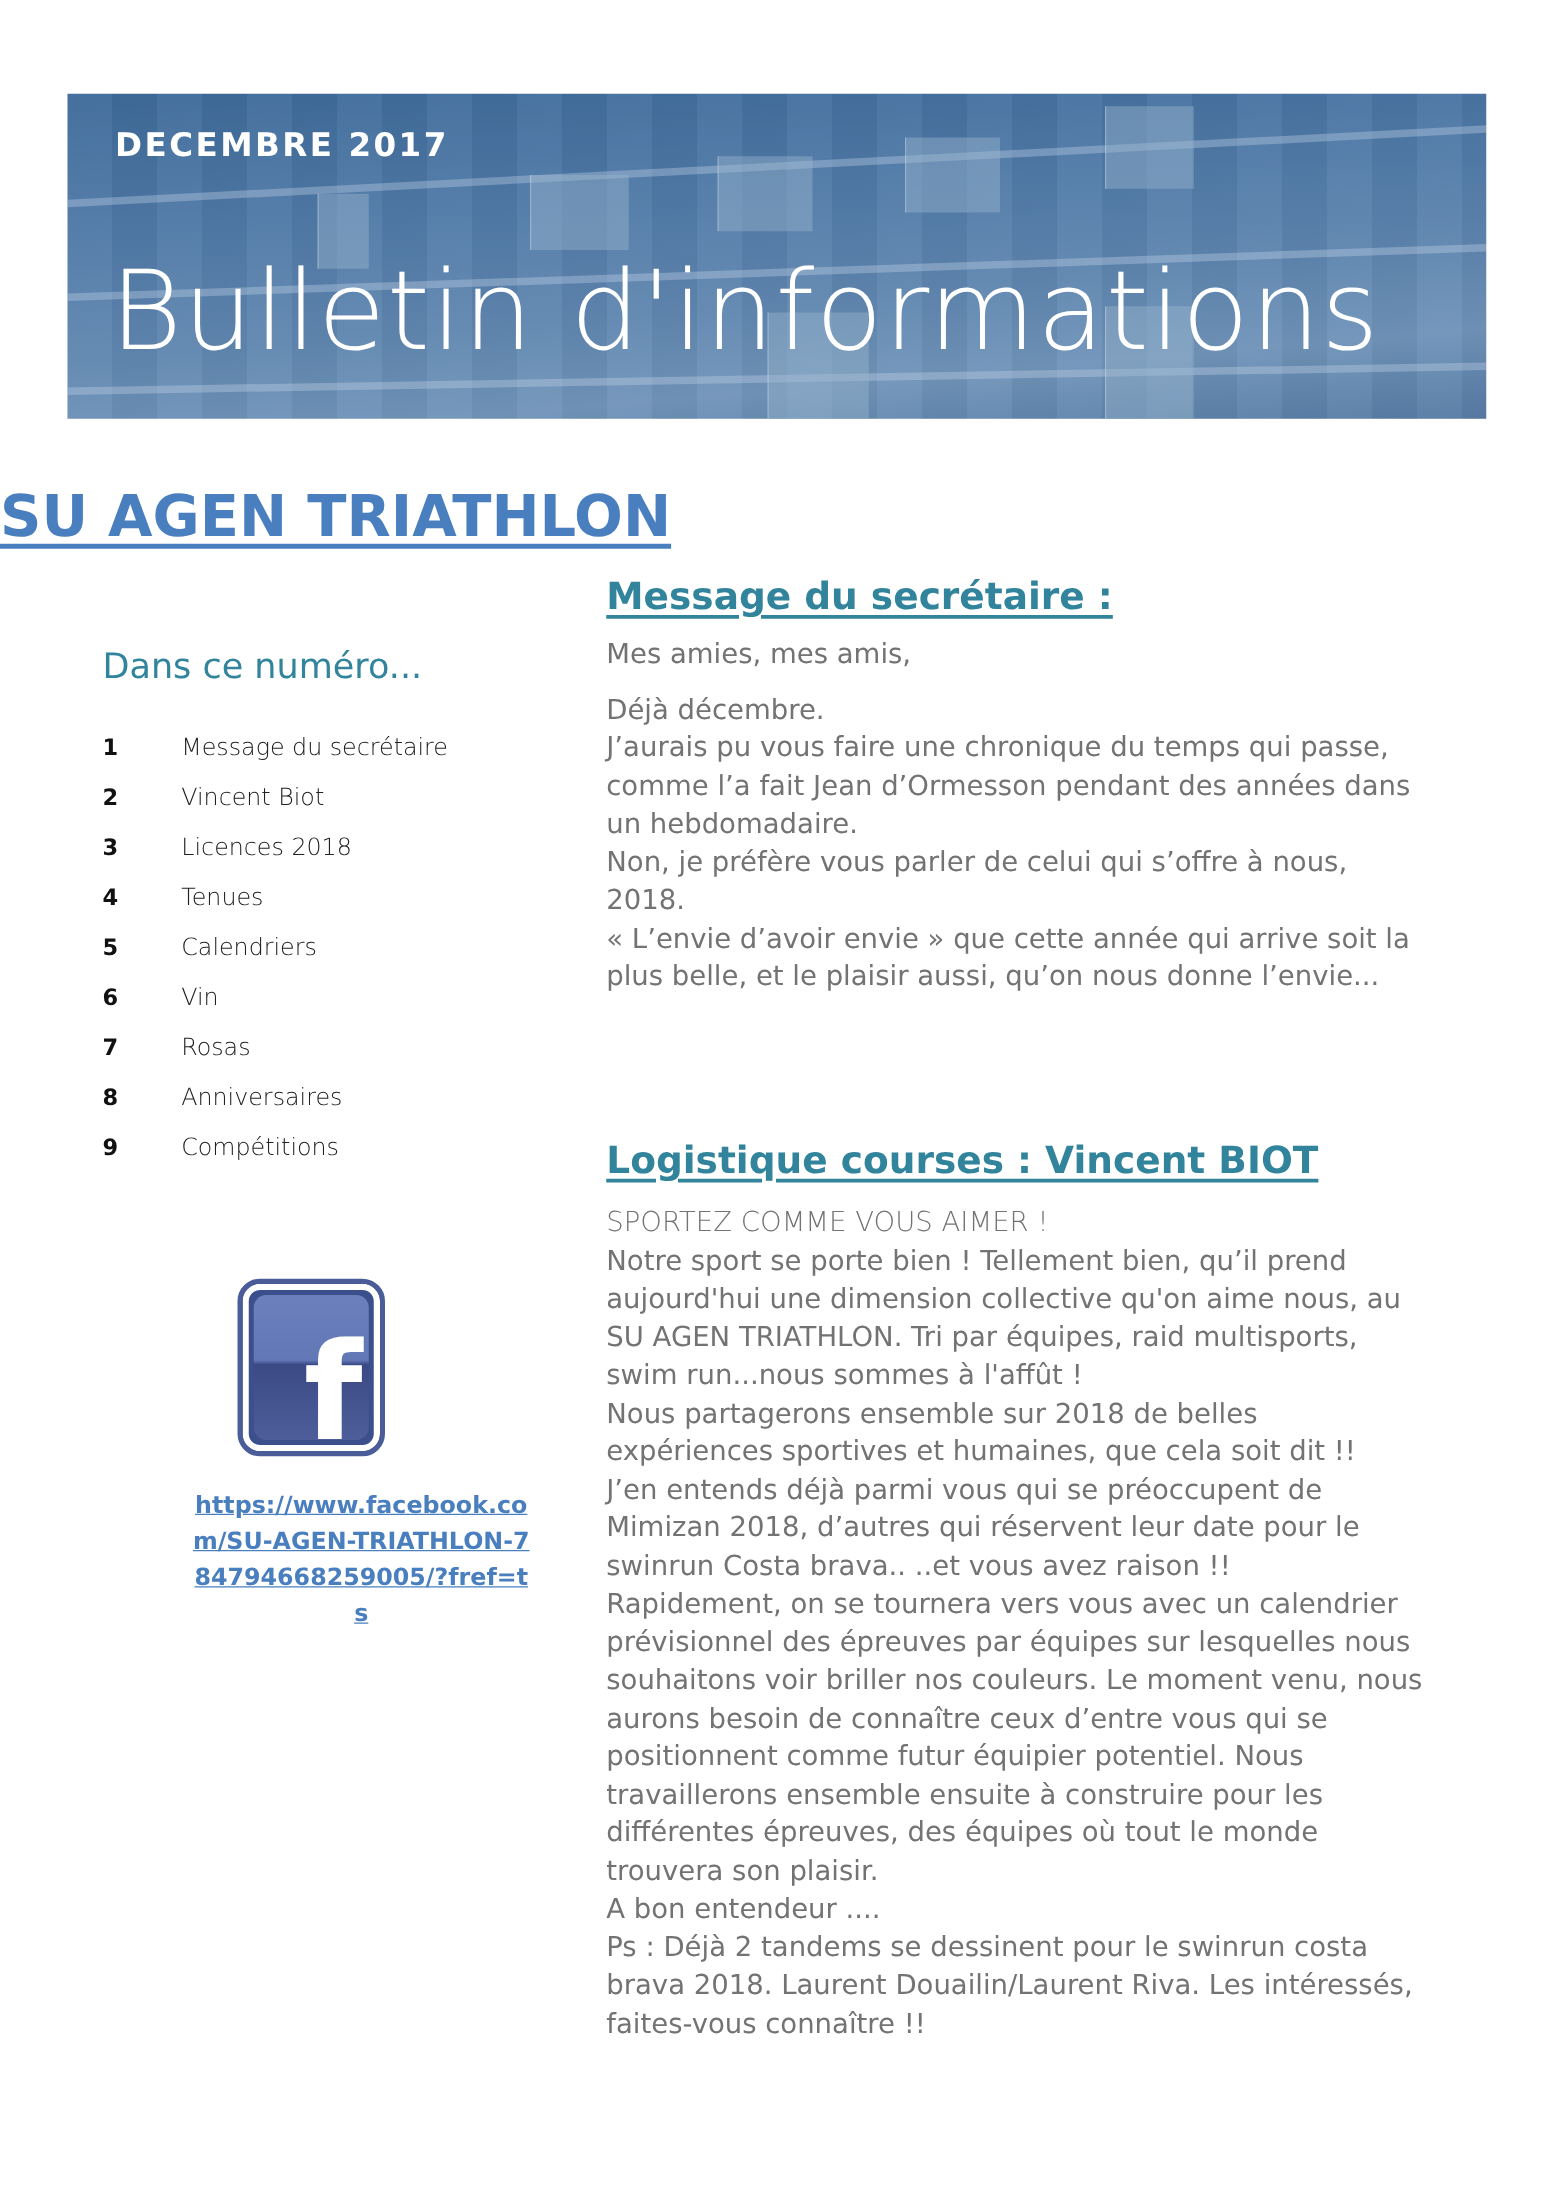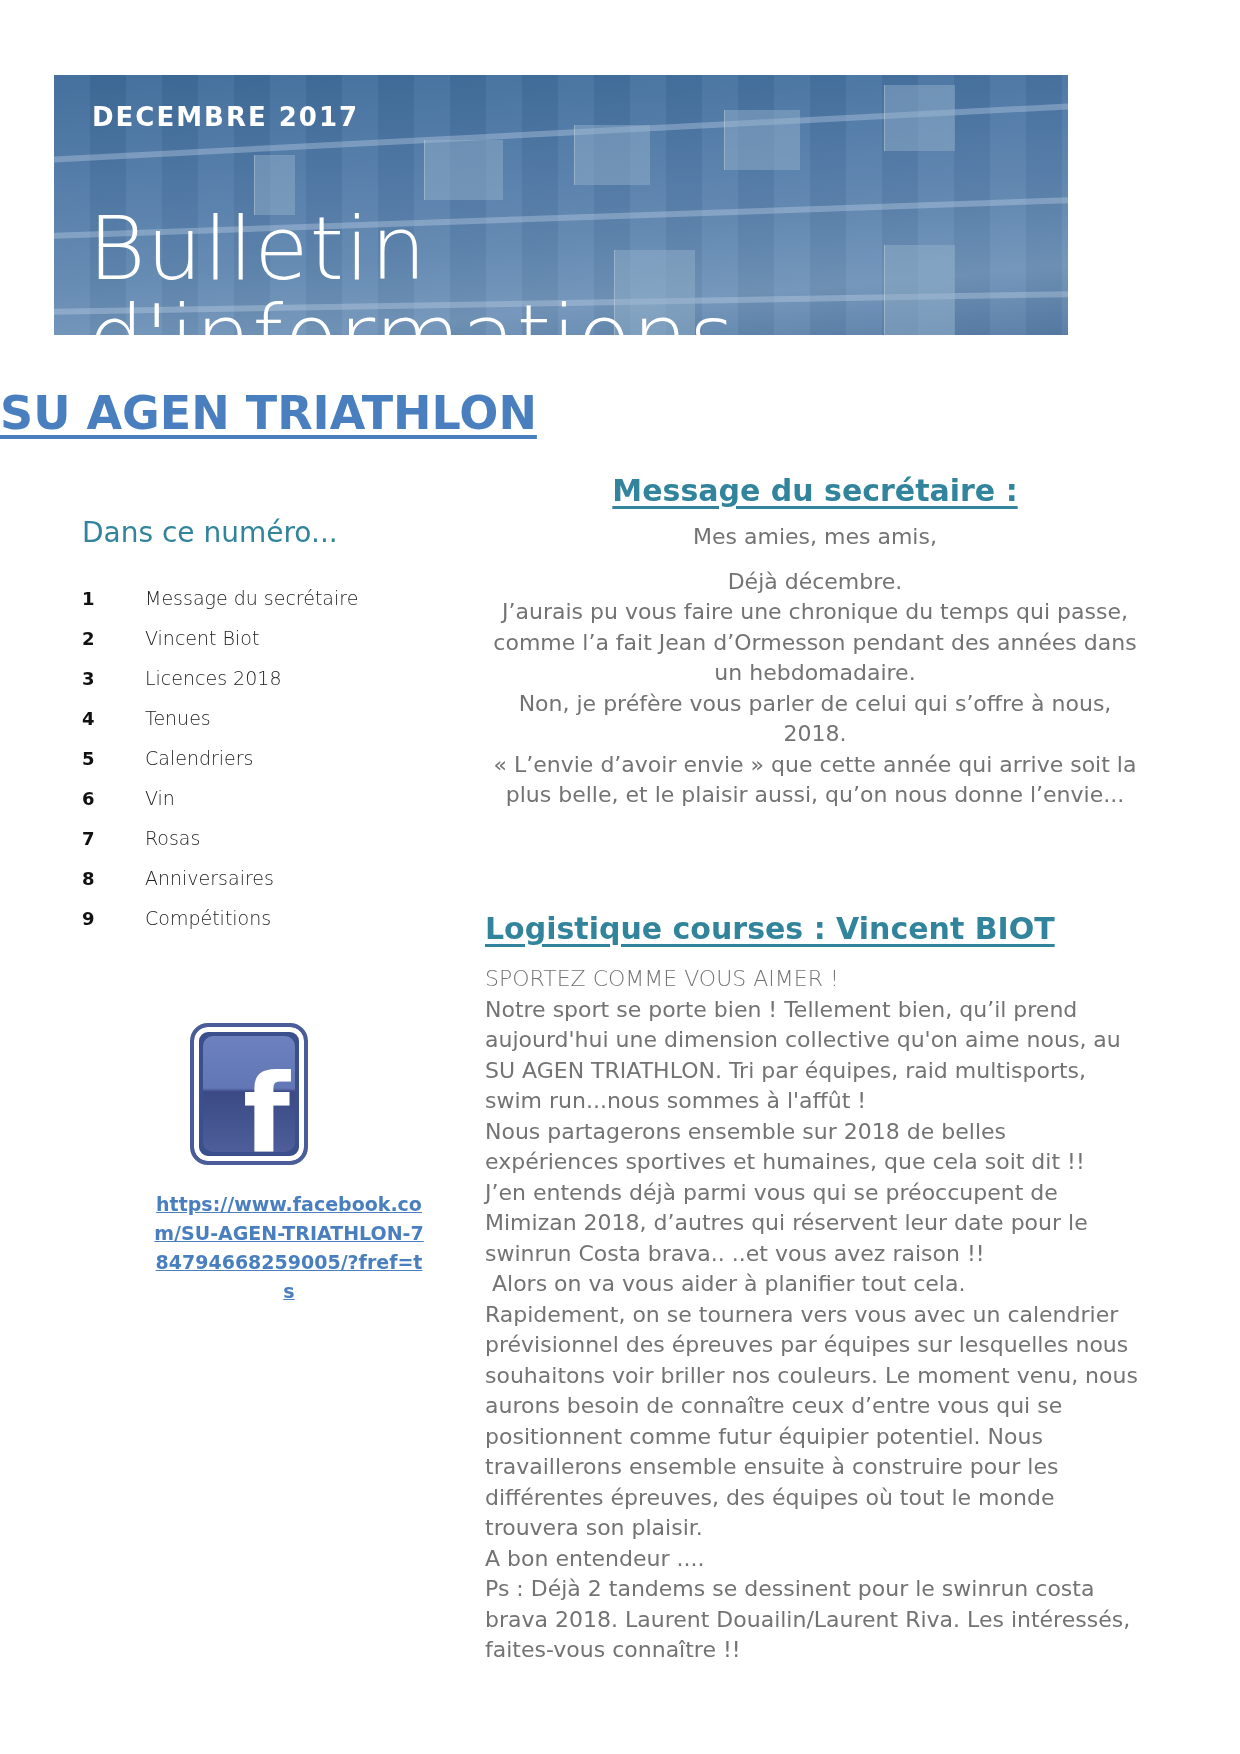--- a/index.html
+++ b/index.html
@@ -1,21 +1,21 @@
 <!DOCTYPE html>
 <html><head>
   <meta charset="utf-8">
   <style>
     html, body { margin: 0; padding: 0; background: #ffffff; }
     body {
       width: 1240px; height: 1754px; position: relative; overflow: hidden;
       font-family: "DejaVu Sans", sans-serif; color: #1a1a1a;
     }
     .banner {
-      position: absolute; left: 54px; top: 75px; width: 1014px; height: 260px;
+      position: absolute; left: 54px; top: 75px; width: 1135px; height: 260px;
       background:
         linear-gradient(180deg, rgba(255,255,255,0.0) 0%, rgba(255,255,255,0.05) 100%),
         repeating-linear-gradient(90deg, rgba(255,255,255,0.04) 0px, rgba(255,255,255,0.04) 36px, rgba(0,0,0,0.03) 36px, rgba(0,0,0,0.03) 72px),
         linear-gradient(175deg, #3e6a99 0%, #4d78a6 35%, #5a82ad 60%, #6a8fb6 80%, #4d74a0 100%);
       overflow: hidden;
     }
     .banner .band { position: absolute; left: 0; right: 0; height: 6px; background: rgba(200,215,235,0.35); }
     .banner .blk { position: absolute; background: rgba(150,180,205,0.45); border-left: 1px solid rgba(255,255,255,0.25); }
     .banner .date {
       position: absolute; left: 38px; top: 27px; color: #ffffff;
@@ -125,32 +125,31 @@
       <span class="toc-label">Compétitions</span>
     </div>
 </div>
 
 <div class="fb">
   <div class="inner"></div>
   <div class="f">f</div>
 </div>
 <a class="fb-link">https://www.facebook.com/SU-AGEN-TRIATHLON-784794668259005/?fref=ts</a>
 
-<div class="col" style="top:473px;text-align:center;">
+<div class="col" style="top:460px;">
   <div class="sec-title">Message du secrétaire :</div>
   <p class="p" style="margin-top:14px;">Mes amies, mes amis,</p>
   <p class="p" style="margin-top:14px;">Déjà décembre.</p>
   <p class="p">J’aurais pu vous faire une chronique du temps qui passe, comme l’a fait Jean d’Ormesson pendant des années dans un hebdomadaire.</p>
   <p class="p">Non, je préfère vous parler de celui qui s’offre à nous, 2018.</p>
   <p class="p">« L’envie d’avoir envie » que cette année qui arrive soit la plus belle, et le plaisir aussi, qu’on nous donne l’envie...</p>
 </div>
 
 <div class="col" style="top:884px;margin-top:27px;">
   <div class="sec-title">Logistique courses : Vincent BIOT</div>
   <p class="p" style="margin-top:18px;font-weight:300;">SPORTEZ COMME VOUS AIMER !</p>
   <p class="p">Notre sport se porte bien ! Tellement bien, qu’il prend aujourd'hui une dimension collective qu'on aime nous, au SU AGEN TRIATHLON. Tri par équipes, raid multisports, swim run...nous sommes à l'affût !</p>
   <p class="p">Nous partagerons ensemble sur 2018 de belles expériences sportives et humaines, que cela soit dit !!</p>
   <p class="p">J’en entends déjà parmi vous qui se préoccupent de Mimizan 2018, d’autres qui réservent leur date pour le swinrun Costa brava.. ..et vous avez raison !!</p>
-  <p class="p" style="white-space:pre;"> Alors on va vous aider à planifier tout cela.</p>
   <p class="p">Rapidement, on se tournera vers vous avec un calendrier prévisionnel des épreuves par équipes sur lesquelles nous souhaitons voir briller nos couleurs. Le moment venu, nous aurons besoin de connaître ceux d’entre vous qui se positionnent comme futur équipier potentiel. Nous travaillerons ensemble ensuite à construire pour les différentes épreuves, des équipes où tout le monde trouvera son plaisir.</p>
   <p class="p">A bon entendeur ....</p>
   <p class="p">Ps : Déjà 2 tandems se dessinent pour le swinrun costa brava 2018. Laurent Douailin/Laurent Riva. Les intéressés, faites-vous connaître !!</p>
 </div>
 
 </body></html>

